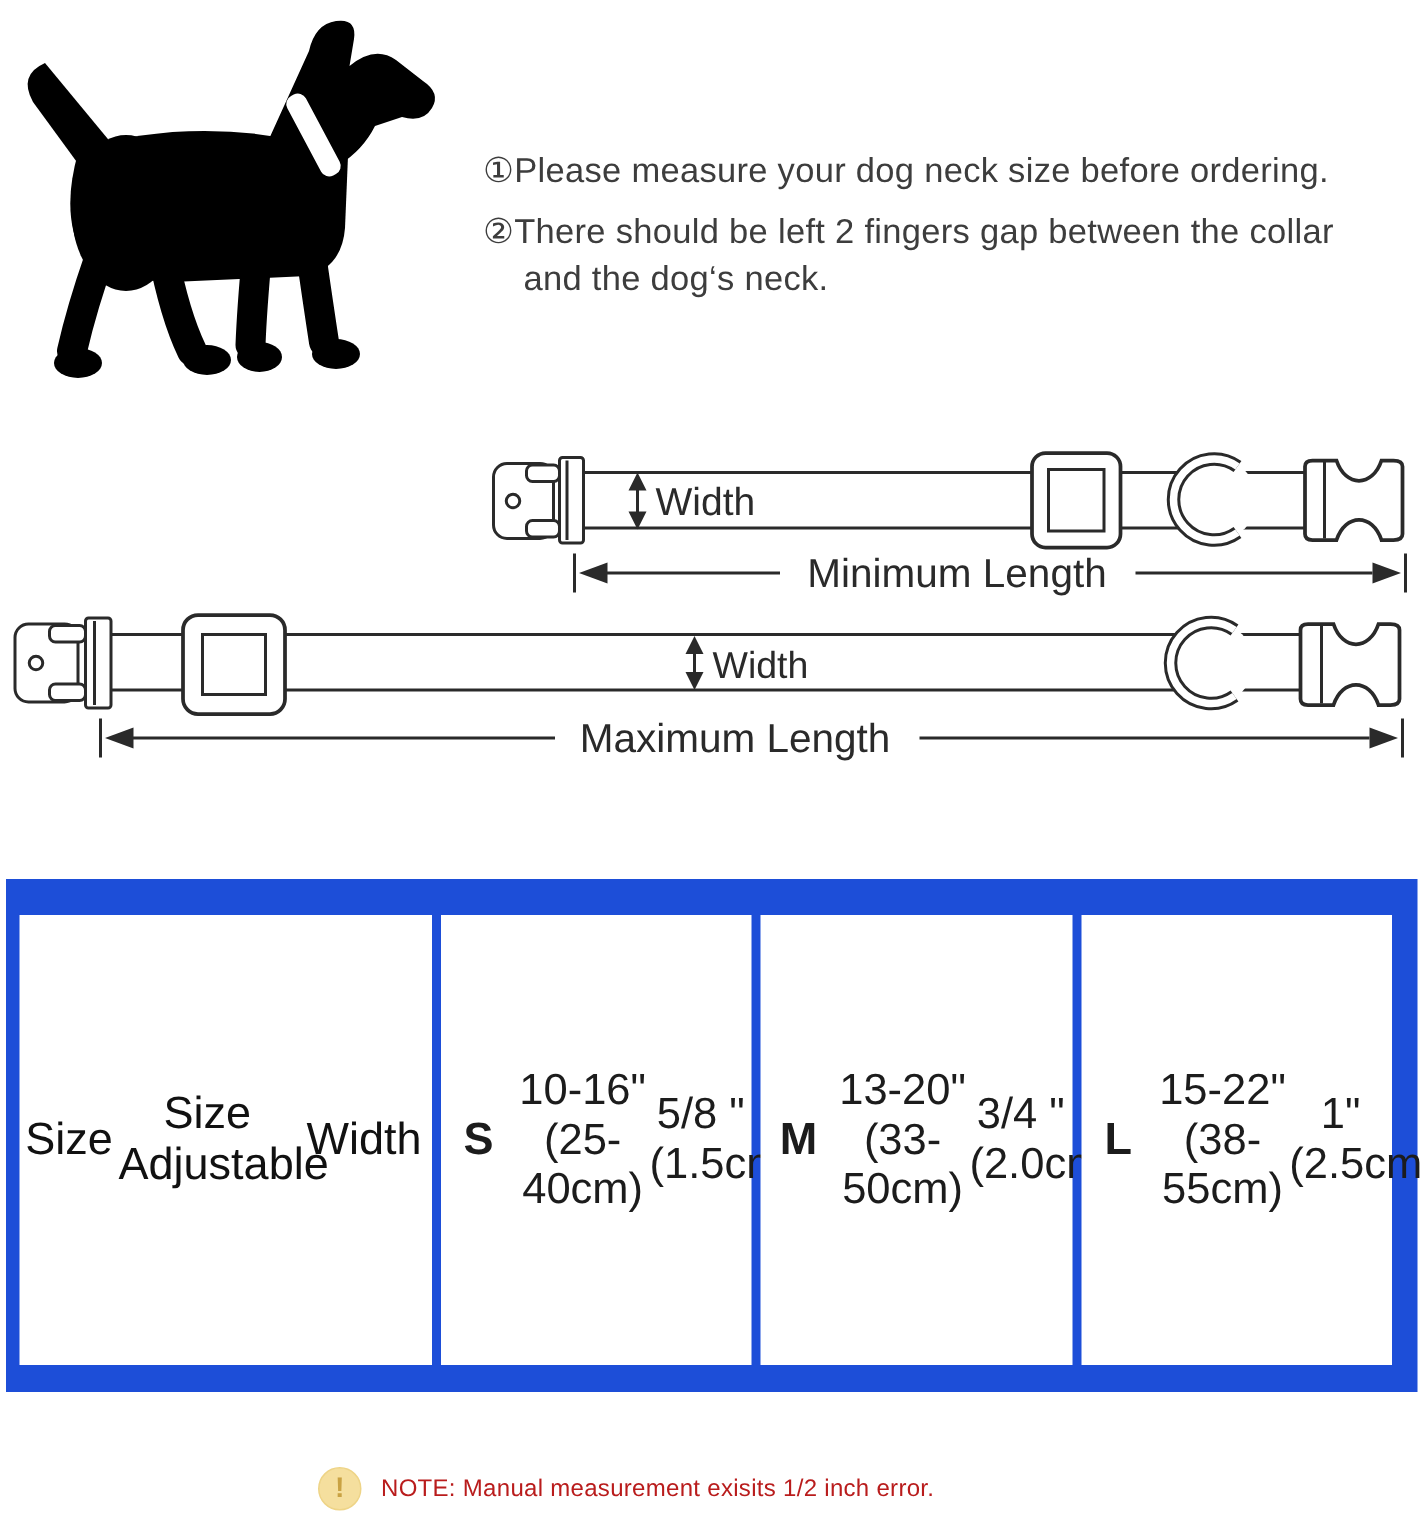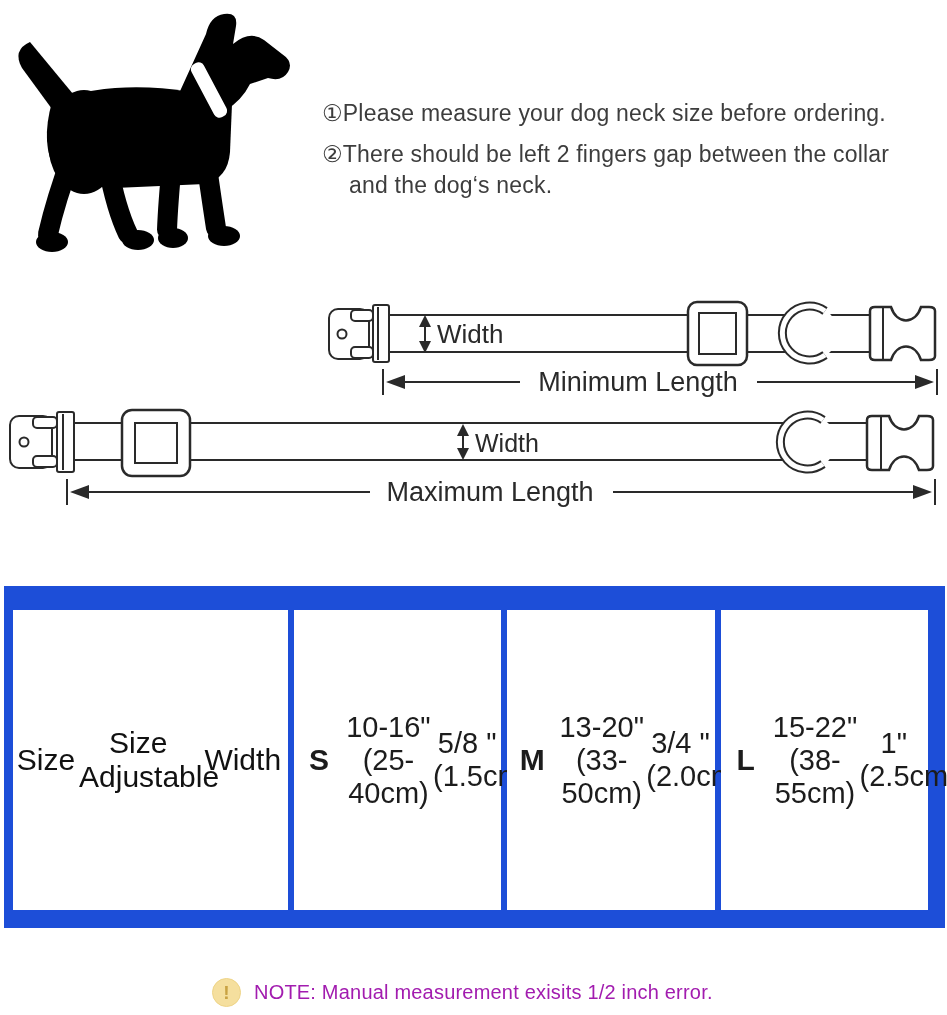--- a/index.html
+++ b/index.html
@@ -46,21 +46,21 @@
     position:absolute; left:212px; top:978px;
     display:flex; align-items:center; gap:13px;
   }
   .note-icon {
     width:29px; height:29px; border-radius:50%;
     background:#f5df9e; border:1px solid #eed487;
     color:#c9a243; font-weight:bold; font-size:19px;
     display:flex; align-items:center; justify-content:center;
     box-sizing:border-box;
   }
-  .note-text { font-size:20px; color:#a21caf; letter-spacing:0.2px; }
+  .note-text { font-size:16px; color:#b91c1c; letter-spacing:0.2px; }
 </style>
 </head>
 <body>
 
 <div class="canvas">
 
   <svg class="dog" width="285" height="262" viewBox="0 0 285 262">
     <g fill="#000">
 
       <path d="M20,38 Q2,46 12,64 L50,116 L68,96 Z"></path>

